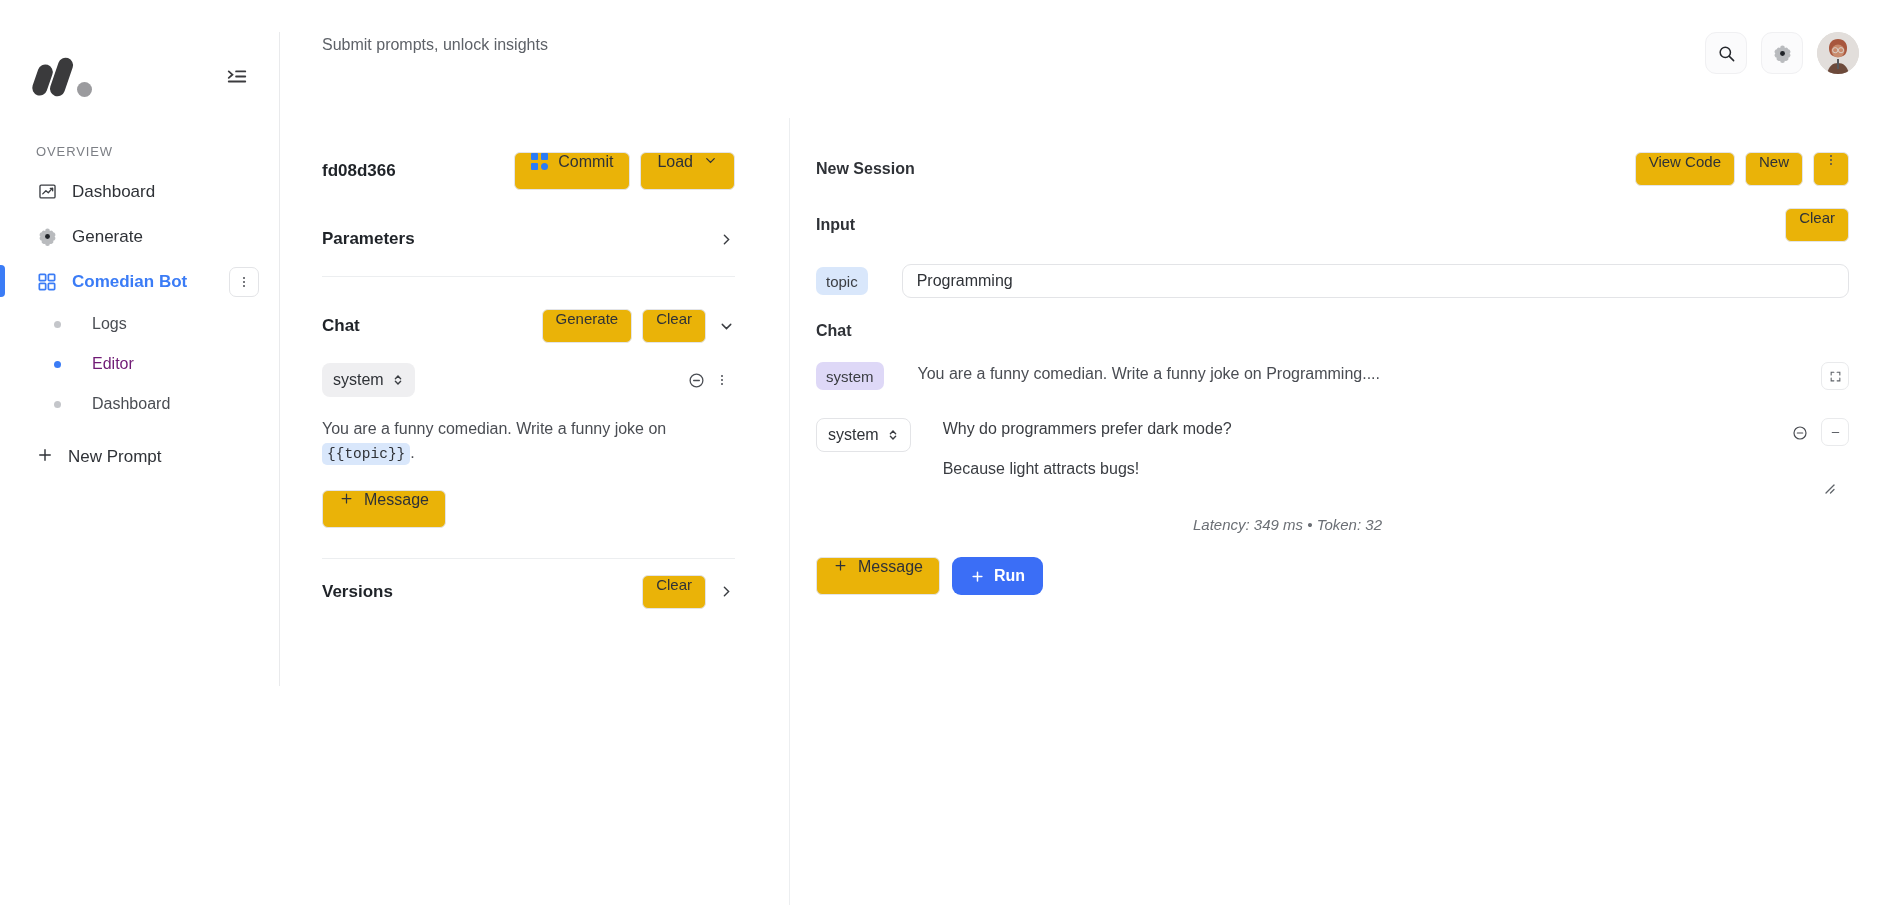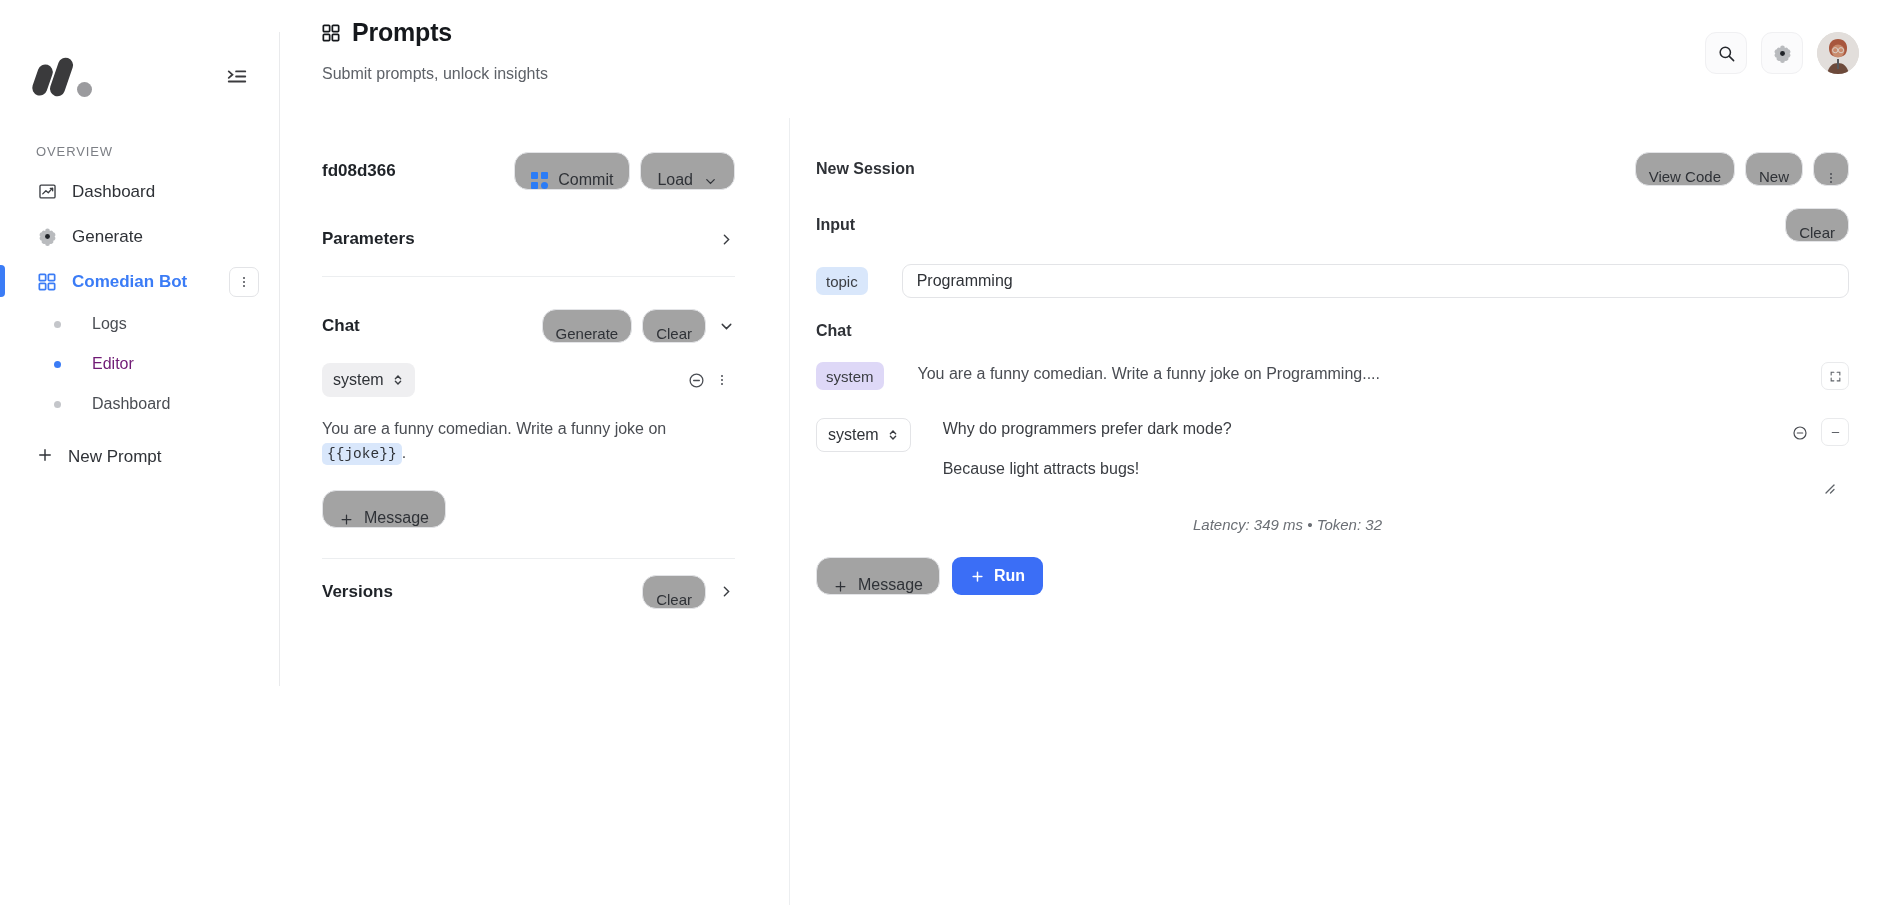--- a/index.html
+++ b/index.html
@@ -98,23 +98,23 @@
 
   .panels { display: flex; position: absolute; top: 118px; left: 0; right: 0; bottom: 0; }
   #left-panel { width: 510px; flex: 0 0 510px; border-right: 1px solid #eceef0; padding: 34px 54px 0 42px; }
   #right-panel { flex: 1; padding: 34px 46px 0 26px; }
 
   
   .row { display: flex; align-items: center; }
   .spacer { flex: 1; }
   .hash { font-size: 17px; font-weight: 700; color: #1f2328; }
   .btn {
-    height: 38px; padding: 0 16px; border: 1px solid #e3e4e7; border-radius: 14px;
-    background: #a3a3a3; font-size: 16px; color: #2f3237; cursor: pointer;
-    display: flex; align-items: flex-end; gap: 10px; font-family: "Liberation Sans", sans-serif;
+    height: 38px; padding: 0 16px; border: 1px solid #e3e4e7; border-radius: 6px;
+    background: #eab308; font-size: 16px; color: #2f3237; cursor: pointer;
+    display: flex; align-items: flex-start; gap: 10px; font-family: "Liberation Sans", sans-serif;
   }
   .btn.sm { height: 34px; padding: 0 13px; font-size: 15px; }
   .btn.square { padding: 0 10px; }
   .grid-ic { width: 17px; height: 17px; display: grid; grid-template-columns: 7px 7px;
              grid-template-rows: 7px 7px; gap: 3px; }
   .grid-ic i { background: #2b7cf6; display: block; border-radius: 1px; }
   .grid-ic i.r { border-radius: 50%; }
   .sect-head { display: flex; align-items: center; height: 46px; margin-top: 26px; }
   .sect-title { font-size: 17px; font-weight: 700; color: #1f2328; }
   .chev { color: #4a4d53; cursor: pointer; display: flex; align-items: center; }
@@ -245,31 +245,20 @@
           <path d="M12 5v14M5 12h14"></path>
         </svg>
       </span>
       <span>New Prompt</span>
     </div>
   </aside>
 
   <section id="main">
 
     <div class="topbar">
-      <div class="page-title-row">
-        <span style="display:flex">
-          <svg width="18" height="18" viewBox="0 0 20 20" fill="none" stroke="#15181c" stroke-width="1.9">
-            <rect x="1.5" y="1.5" width="7" height="7" rx="1"></rect>
-              <rect x="11.5" y="1.5" width="7" height="7" rx="1"></rect>
-            <rect x="1.5" y="11.5" width="7" height="7" rx="1"></rect>
-              <rect x="11.5" y="11.5" width="7" height="7" rx="1"></rect>
-          </svg>
-        </span>
-        <span class="page-title">Prompts</span>
-      </div>
       <div class="page-sub">Submit prompts, unlock insights</div>
 
       <div class="top-actions">
         <div class="icon-btn">
           <svg width="19" height="19" viewBox="0 0 24 24" fill="none" stroke="#25282d" stroke-width="1.9" stroke-linecap="round">
             <circle cx="10.5" cy="10.5" r="6.5"></circle>
               <path d="M15.6 15.6L21 21"></path>
           </svg>
         </div>
         <div class="icon-btn">
@@ -361,21 +350,21 @@
             <svg width="14" height="14" viewBox="0 0 24 24" fill="#4a4d53">
                 <circle cx="12" cy="5" r="1.7"></circle>
                 <circle cx="12" cy="12" r="1.7"></circle>
                 <circle cx="12" cy="19" r="1.7"></circle>
               </svg>
           </span>
         </div>
 
         <div class="msg-text">
           <span>You are a funny comedian. Write a funny joke on</span>
-          <span class="var-token">{{joke}}</span><span>.</span>
+          <span class="var-token">{{topic}}</span><span>.</span>
         </div>
 
         <button class="btn" style="margin-top:24px">
           <svg width="15" height="15" viewBox="0 0 24 24" fill="none" stroke="#2f3237" stroke-width="2" stroke-linecap="round">
               <path d="M12 5v14M5 12h14"></path>
             </svg>
           <span>Message</span>
         </button>
 
         <div class="hr" style="margin-top:30px"></div>

